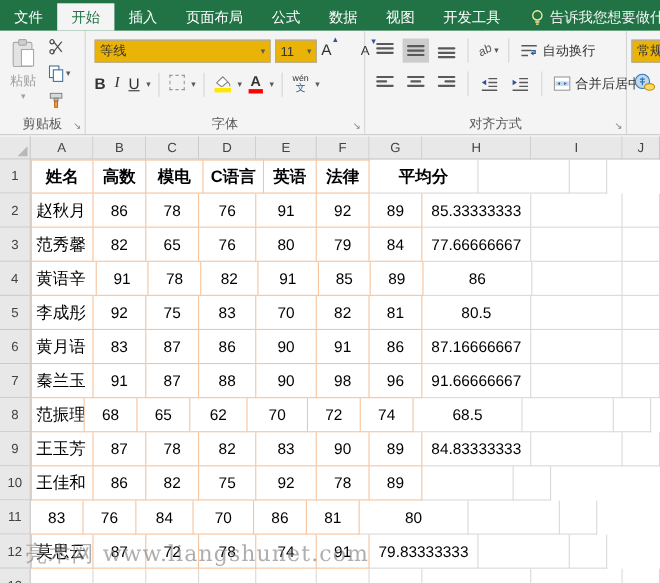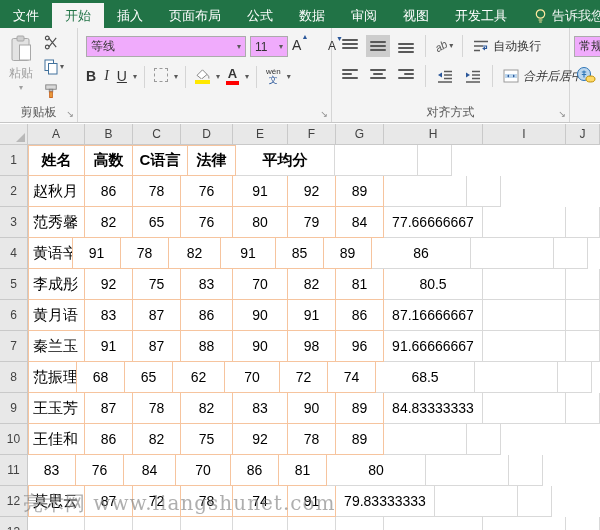--- a/index.html
+++ b/index.html
@@ -47,21 +47,21 @@
     position:absolute; left:3px; top:4px; width:36px; height:72px;
     display:flex; flex-direction:column; align-items:center; gap:2px; padding-top:3px;
   }
   .paste-label { font-size:12px; color:#a0a0a0; }
   .clip-col { position:absolute; left:44px; top:6px; display:flex; flex-direction:column; gap:7px; }
   .clip-btn { display:flex; align-items:center; gap:2px; height:17px; }
 
   
   .g-font { left:78px; width:254px; }
   .combo {
-    background:#f0abfc; border:1px solid #ababab; height:21px;
+    background:#eab308; border:1px solid #ababab; height:21px;
     display:flex; align-items:center; padding:0 4px; font-size:12px; color:#333;
   }
   .combo .caret { margin-left:auto; }
   .fontname { position:absolute; left:8px; top:8px; width:160px; }
   .fontsize { position:absolute; left:172px; top:8px; width:38px; }
   .grow { position:absolute; left:214px; top:9px; }
   .shrink { position:absolute; left:237px; top:9px; }
   .fx-btn { font-size:14px; color:#333; position:relative; }
   .fx-btn sup { position:absolute; top:-4px; right:-7px; font-size:7px; color:#2b579a; }
   .fontrow2 {
@@ -75,21 +75,21 @@
   .stack-ic { display:flex; flex-direction:column; align-items:center; line-height:1; }
   .fill-bar { width:15px; height:4px; background:#ffe800; margin-top:1px; }
   .fc-a { font-size:13px; font-weight:bold; color:#333; line-height:12px; }
   .fc-bar { width:13px; height:4px; background:#ff0000; margin-top:1px; }
   .wen-top { font-size:8px; color:#333; }
   .wen-bot { font-size:9px; color:#2b579a; }
 
   
   .g-align { left:332px; width:238px; }
   .alrow1 { position:absolute; left:6px; top:7px; display:flex; align-items:center; gap:4px; }
-  .alrow2 { position:absolute; left:6px; top:37px; display:flex; align-items:center; gap:4px;font-style:italic; }
+  .alrow2 { position:absolute; left:6px; top:37px; display:flex; align-items:center; gap:4px; }
   .al-ic { width:24px; height:22px; display:flex; align-items:center; justify-content:center; }
   .al-ic.selected { background:#cdcdcd; }
   .bars { width:16px; height:14px; display:flex; flex-direction:column; gap:2px; }
   .bars i { display:block; height:2px; background:#595959; border-radius:1px; }
   .v-top { justify-content:flex-start; } .v-mid { justify-content:center; } .v-bot { justify-content:flex-end; }
   .h-left { align-items:flex-start; } .h-cent { align-items:center; } .h-right { align-items:flex-end; }
   .w100{width:100%} .w60{width:60%}
   .orient { display:flex; align-items:center; gap:2px; padding:2px 2px; }
   .ab { display:inline-block; transform:rotate(-30deg); font-size:11px; color:#595959; font-style:italic; }
   .txtbtn { display:flex; align-items:center; gap:4px; font-size:12px; color:#333; padding:2px 3px; white-space:nowrap; }
@@ -144,21 +144,20 @@
 <div class="app">
 
   <div class="tabbar">
     <div style="display:flex;align-items:flex-end;">
         <div class="tab">文件</div>
         <div class="tab active">开始</div>
         <div class="tab">插入</div>
         <div class="tab">页面布局</div>
         <div class="tab">公式</div>
         <div class="tab">数据</div>
-        <div class="tab">审阅</div>
         <div class="tab">视图</div>
         <div class="tab">开发工具</div>
       </div>
     <div class="tellme">
       <span>
         <svg width="13" height="16" viewBox="0 0 13 16">
           <circle cx="6.5" cy="6" r="4.2" fill="none" stroke="#ffe9a0" stroke-width="1.2"></circle>
           <path d="M4.6 12h3.8M5.2 14h2.6" stroke="#ffe9a0" stroke-width="1.2"></path>
         </svg>
       </span>
@@ -249,20 +248,21 @@
         <span class="caret" style="margin-top:7px">▾</span>
         <span class="vsep"></span>
         <span class="fmt">
           <span class="stack-ic">
             <span class="wen-top">wén</span>
             <span class="wen-bot">文</span>
           </span>
         </span>
         <span class="caret" style="margin-top:7px">▾</span>
       </div>
+      <div class="g-label">字体</div>
       <span class="launcher">↘</span>
     </div>
 
     <div class="rgroup g-align">
       <div class="alrow1">
         <span class="al-ic">
           <span class="bars v-top">
               <i class="w100"></i>
               <i class="w100"></i>
               <i class="w100"></i>
@@ -374,54 +374,57 @@
         <div class="col-header" style="width: 48px;">F</div>
         <div class="col-header" style="width: 48px;">G</div>
         <div class="col-header" style="width: 99px;">H</div>
         <div class="col-header" style="width: 83px;">I</div>
         <div class="col-header" style="width: 34px;">J</div>
       </div>
       <div class="sheet-row">
         <div class="row-header">1</div>
         <div class="cell boxed col-a row-1 th" style="width: 57px;">姓名</div>
         <div class="cell boxed row-1 th" style="width: 48px;">高数</div>
+        <div class="cell boxed row-1 th" style="width: 52px;">模电</div>
         <div class="cell boxed row-1 th" style="width: 55px;">C语言</div>
+        <div class="cell boxed row-1 th" style="width: 48px;">英语</div>
         <div class="cell boxed row-1 th" style="width: 48px;">法律</div>
         <div class="cell row-1 th" style="width: 99px;">平均分</div>
         <div class="cell row-1 th" style="width: 83px;"></div>
         <div class="cell row-1 th" style="width: 34px;"></div>
       </div>
       <div class="sheet-row">
         <div class="row-header">2</div>
         <div class="cell boxed col-a name" style="width: 57px;">赵秋月</div>
         <div class="cell boxed" style="width: 48px;">86</div>
         <div class="cell boxed" style="width: 48px;">78</div>
         <div class="cell boxed" style="width: 52px;">76</div>
         <div class="cell boxed" style="width: 55px;">91</div>
         <div class="cell boxed" style="width: 48px;">92</div>
         <div class="cell boxed" style="width: 48px;">89</div>
+        <div class="cell" style="width: 99px;">85.33333333</div>
         <div class="cell" style="width: 83px;"></div>
         <div class="cell" style="width: 34px;"></div>
       </div>
       <div class="sheet-row">
         <div class="row-header">3</div>
         <div class="cell boxed col-a name" style="width: 57px;">范秀馨</div>
         <div class="cell boxed" style="width: 48px;">82</div>
         <div class="cell boxed" style="width: 48px;">65</div>
         <div class="cell boxed" style="width: 52px;">76</div>
         <div class="cell boxed" style="width: 55px;">80</div>
         <div class="cell boxed" style="width: 48px;">79</div>
         <div class="cell boxed" style="width: 48px;">84</div>
         <div class="cell" style="width: 99px;">77.66666667</div>
         <div class="cell" style="width: 83px;"></div>
         <div class="cell" style="width: 34px;"></div>
       </div>
       <div class="sheet-row">
         <div class="row-header">4</div>
-        <div class="cell boxed col-a name" style="width: 45px;">黄语辛</div>
+        <div class="cell boxed col-a name" style="width: 60px;">黄语辛</div>
         <div class="cell boxed" style="width: 48px;">91</div>
         <div class="cell boxed" style="width: 48px;">78</div>
         <div class="cell boxed" style="width: 52px;">82</div>
         <div class="cell boxed" style="width: 55px;">91</div>
         <div class="cell boxed" style="width: 48px;">85</div>
         <div class="cell boxed" style="width: 48px;">89</div>
         <div class="cell" style="width: 99px;">86</div>
         <div class="cell" style="width: 83px;"></div>
         <div class="cell" style="width: 34px;"></div>
       </div>

